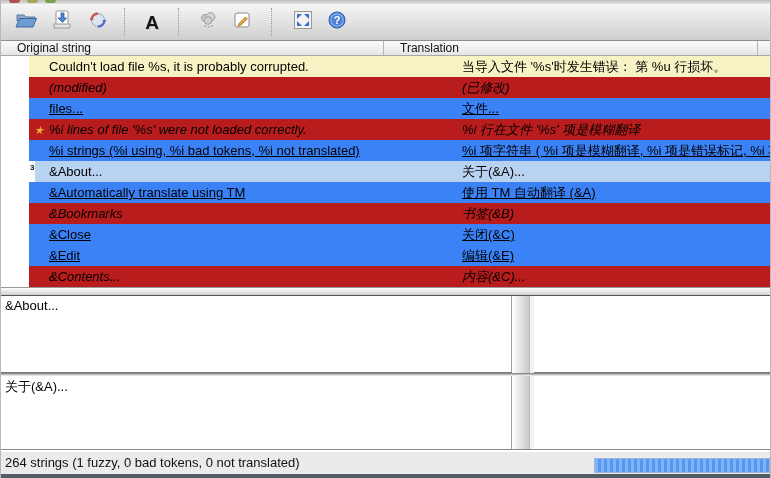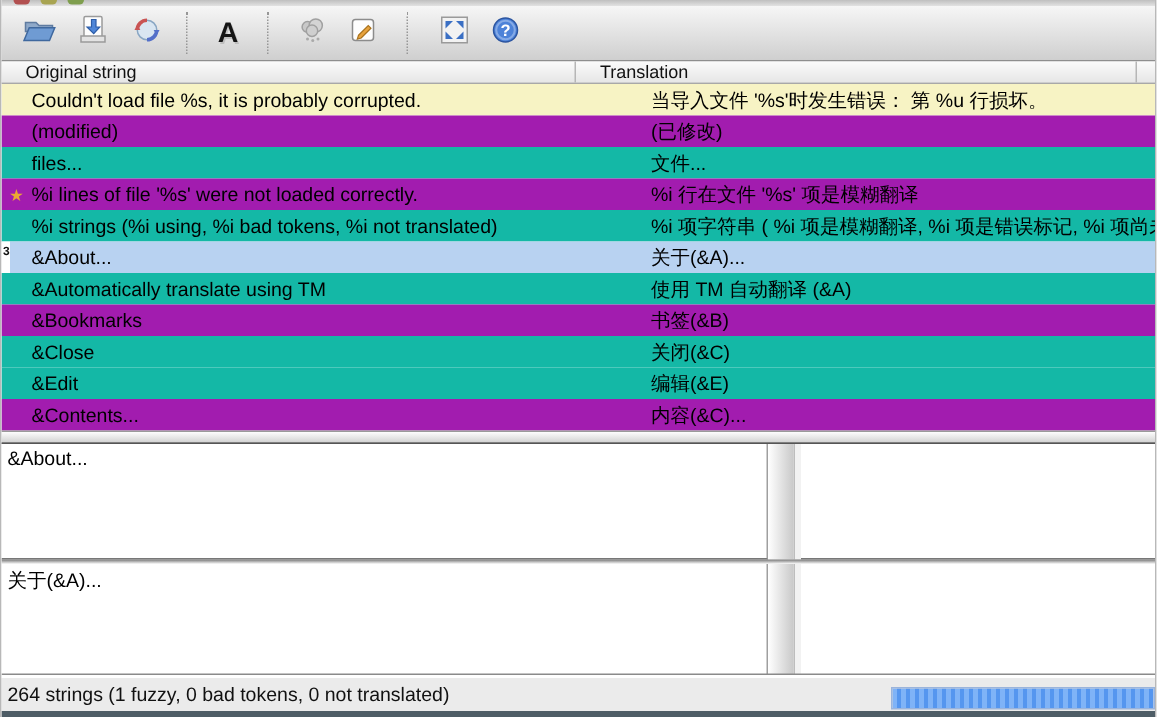--- a/index.html
+++ b/index.html
@@ -30,30 +30,30 @@
   .grid-header { position:absolute; top:41px; left:0; right:0; height:15px;
                  background:linear-gradient(#fbfbfb,#e6e6e6);
                  border-bottom:1px solid #a8a8a8; display:flex;
                  font-size:12px; line-height:14px; color:#111; }
   .grid-header .hc { border-right:1px solid #b6b6b6; padding-left:16px; }
   .hc.c1 { flex:0 0 383px; }
   .hc.c2 { flex:0 0 374px; }
   .hc.corner { flex:1; border-right:none; }
 
   
-  .grid-body { position:absolute; top:56px; left:0; right:0; height:231px; background:#fff; }
+  .grid-body { position:absolute; top:56px; left:0; right:0; height:231px; background:#fff;padding-left:28px; }
   .grid-row { display:flex; height:21px; line-height:21px; font-size:13px; color:#000;
               white-space:nowrap; }
   .grid-row .marker { flex:0 0 20px; position:relative; padding-left:5px; overflow:visible; }
   .grid-row .original { flex:0 0 363px; overflow:hidden; }
   .grid-row .translation { flex:0 0 374px; padding-left:4px; overflow:hidden;margin-left:46px; }
   .grid-row .rgutter { flex:1; background:#fff; }
   .bg-yellow   { background:#f7f3c4; }
-  .bg-gray     { background:#a21caf; }
-  .bg-white    { background:#14b8a6; }
+  .bg-gray     { background:#b91c1c;font-style:italic; }
+  .bg-white    { background:#3b82f6;text-decoration:underline; }
   .bg-selected { background:linear-gradient(90deg,#ffffff 0,#ffffff 6px,#b8d2f1 6px); }
   .marker .star { color:#eba832; font-size:11px; }
   .marker .bookmark { position:absolute; top:-4px; left:1px; font-size:8px; font-weight:bold; color:#111; }
 
   
   .splitter-h { position:absolute; top:287px; left:0; right:0; height:9px;
                 background:linear-gradient(#fdfdfd,#d2d2d2);
                 border-top:1px solid #9a9a9a; border-bottom:1px solid #6e6e6e; }
 
   

